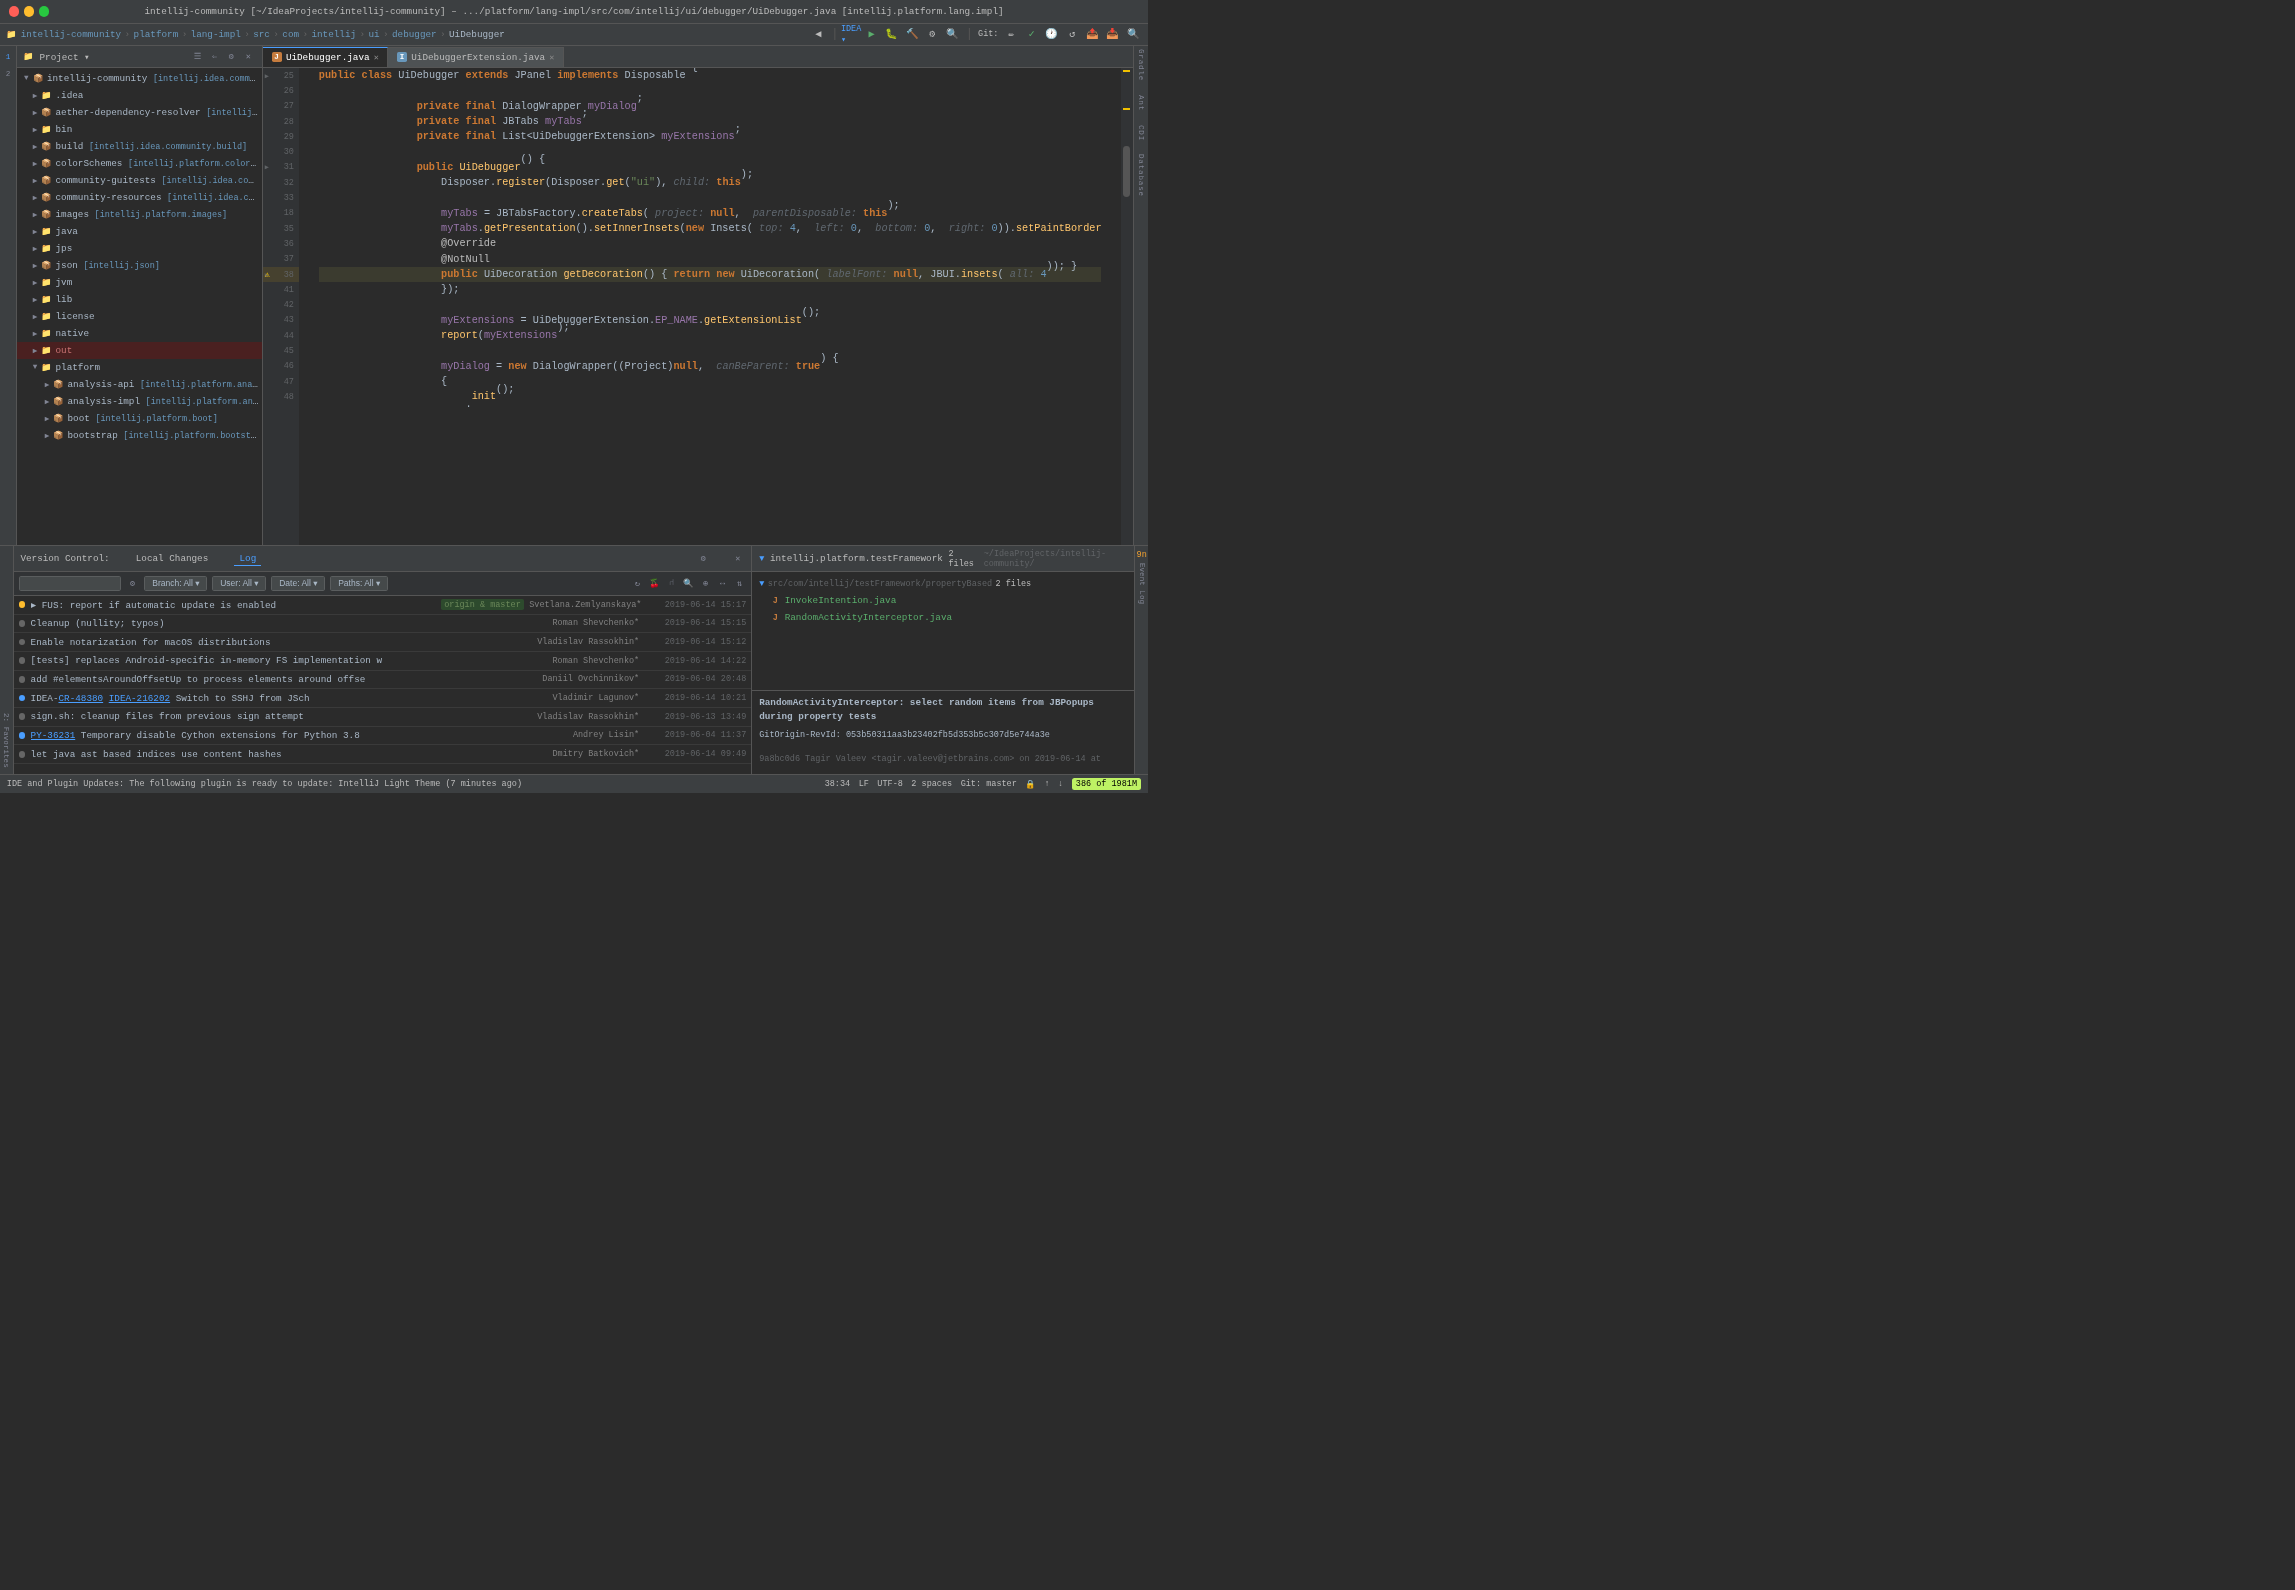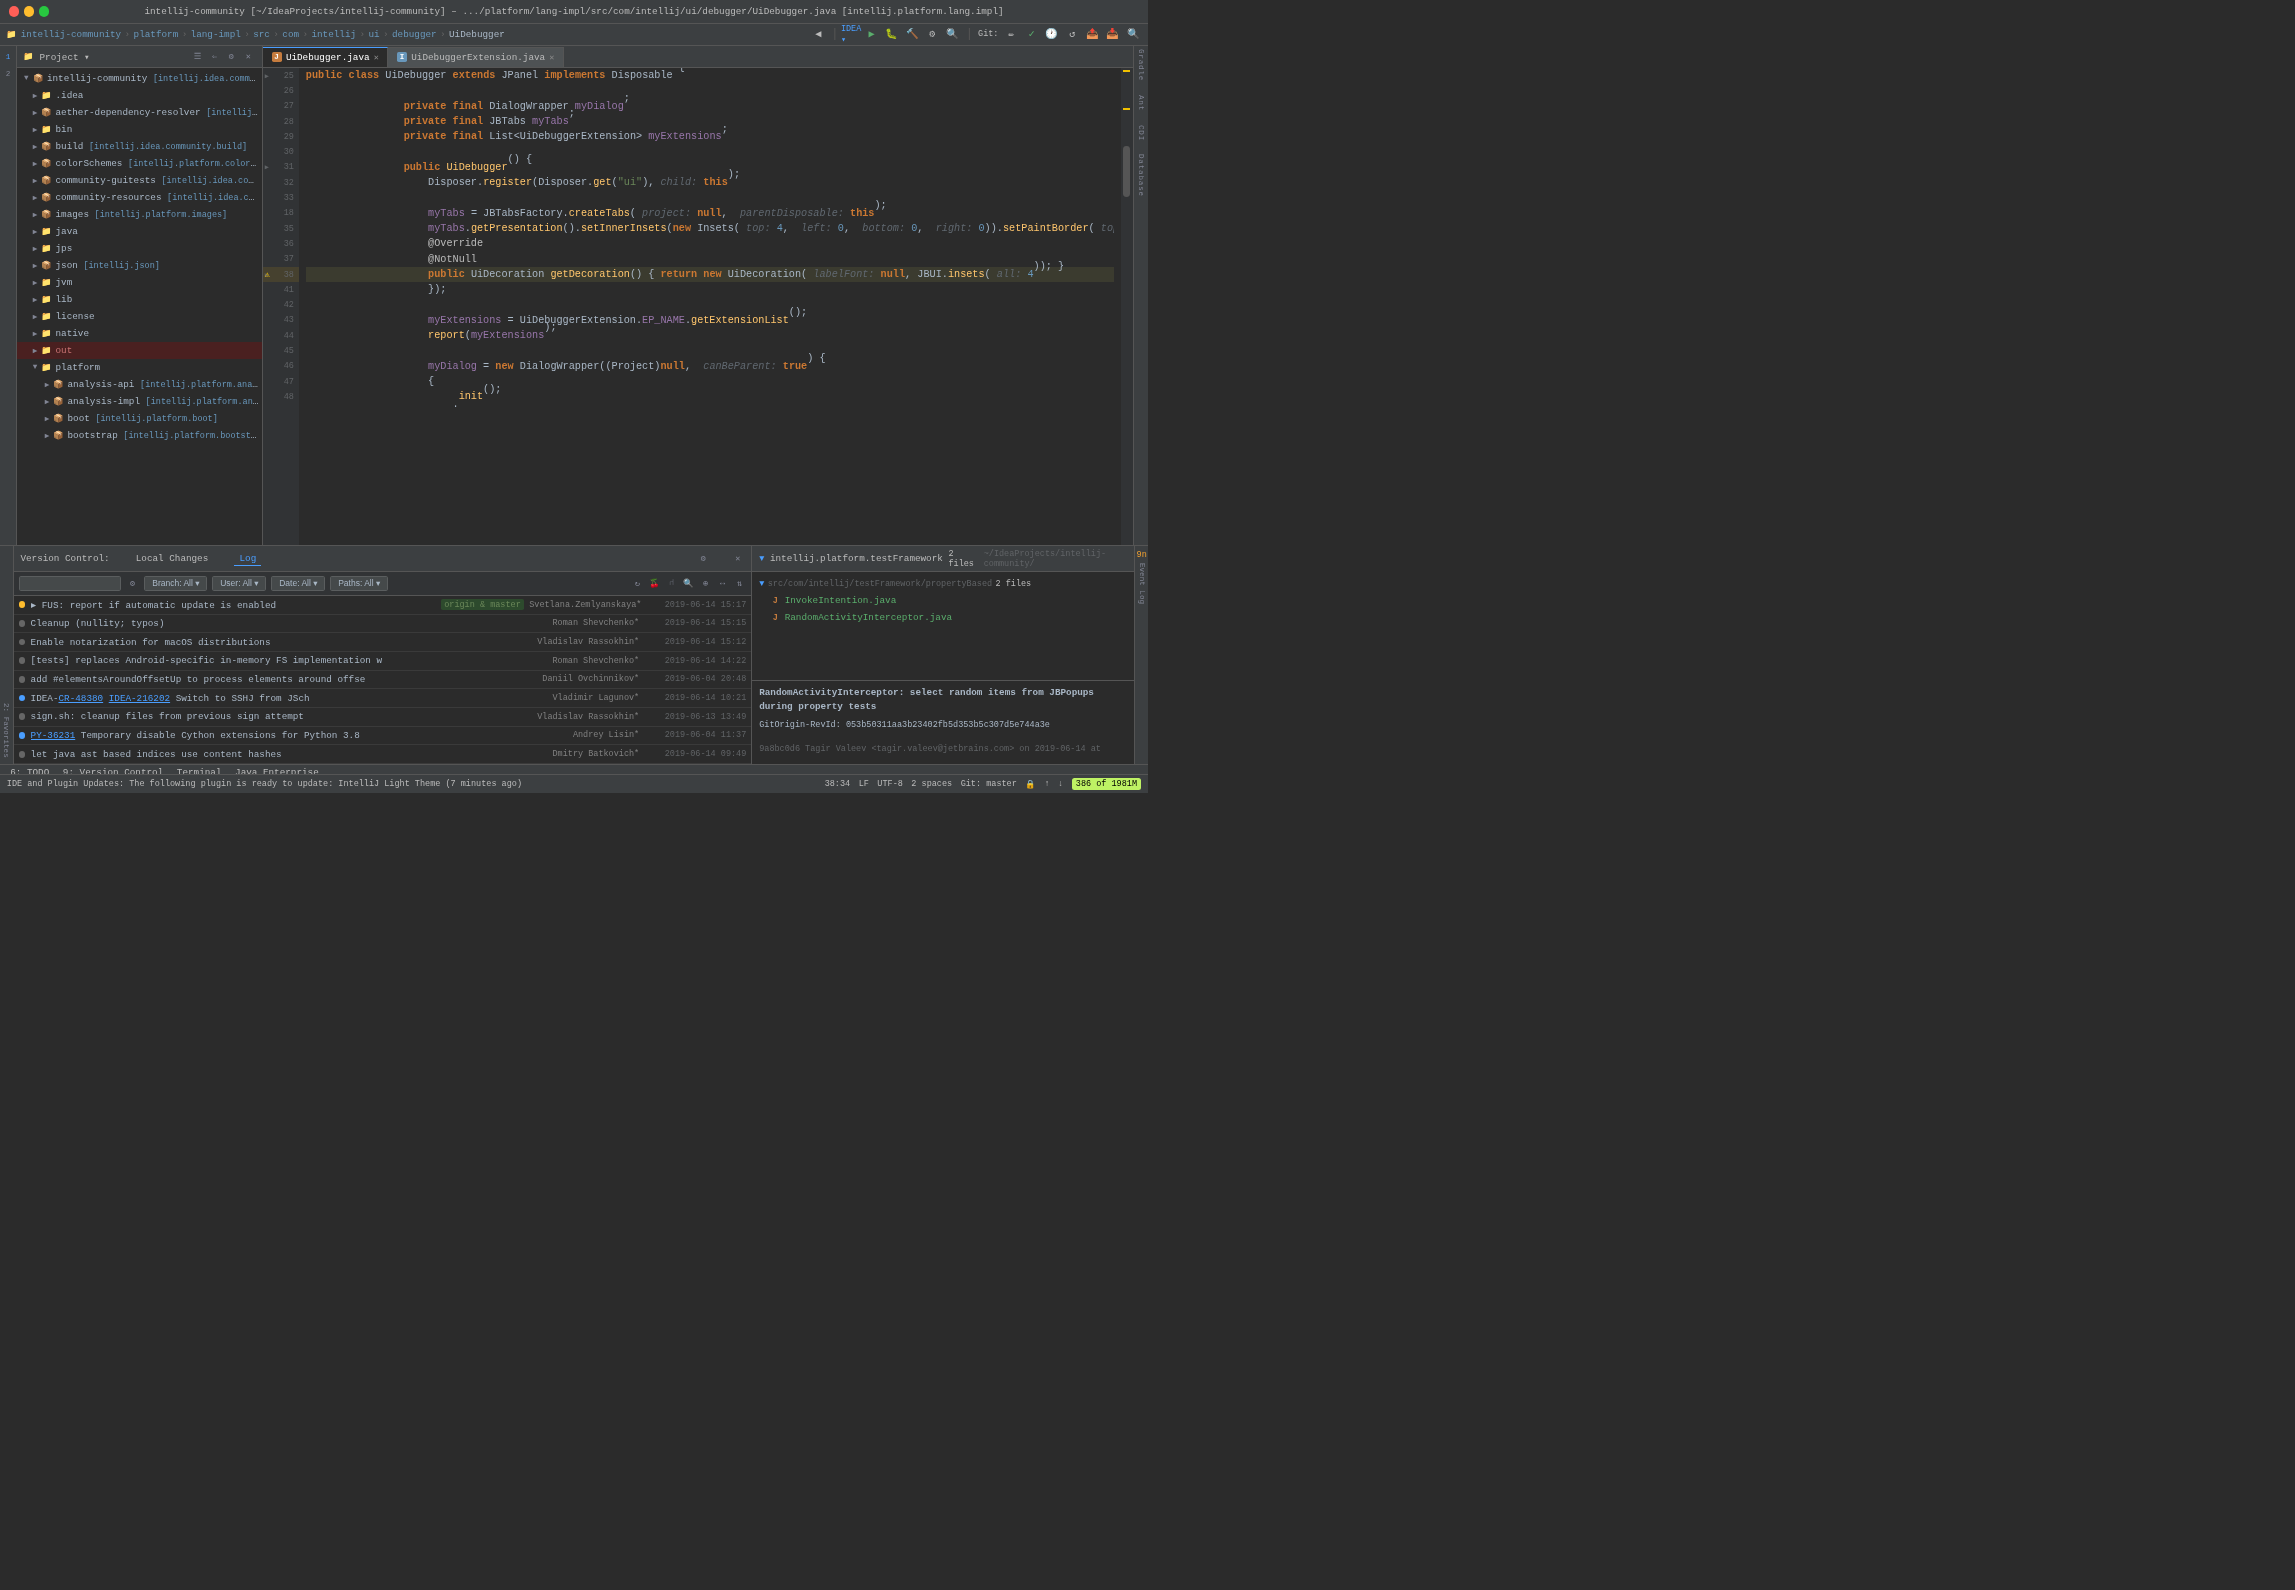--- a/index.html
+++ b/index.html
@@ -216,20 +216,21 @@
       color: #888;
       font-size: 8.5px;
       cursor: pointer;
     }
 
     
     .code-editor {
       flex: 1;
       display: flex;
       overflow: hidden;
+      gap: 13px;
     }
     .gutter {
       width: 36px;
       background: #313335;
       display: flex;
       flex-direction: column;
       flex-shrink: 0;
     }
     .gutter-line {
       height: 15.3px;
@@ -978,26 +979,20 @@
           <p style="color:#606366; font-size:8.5px; margin-top:11px;">9a8bc0d6 Tagir Valeev &lt;tagir.valeev@jetbrains.com&gt; on 2019-06-14 at</p>
         </div>
       </div>
 
       <div style="width:13.6px; background:#3c3f41; border-left:0.8px solid #555; display:flex; flex-direction:column; align-items:center; justify-content:flex-start; padding-top:3.4px;">
         <span style="color:#f0a030; font-size:8.5px; cursor:pointer;">9n</span>
         <span style="writing-mode:vertical-rl; color:#818594; font-size:7.6px; cursor:pointer; margin-top:3.4px;">Event Log</span>
       </div>
     </div>
 
-    <div class="bottom-tabs">
-      <span class="bottom-tab">6: TODO</span>
-      <span class="bottom-tab">9: Version Control</span>
-      <span class="bottom-tab">Terminal</span>
-      <span class="bottom-tab">Java Enterprise</span>
-    </div>
   </div>
 
   <div class="status-bar">
     <span class="status-bar-left">
       <span style="color:#bbb;">IDE and Plugin Updates: The following plugin is ready to update: IntelliJ Light Theme (7 minutes ago)</span>
     </span>
     <div class="status-bar-right">
       <span>38:34</span>
       <span>LF</span>
       <span>UTF-8</span>

